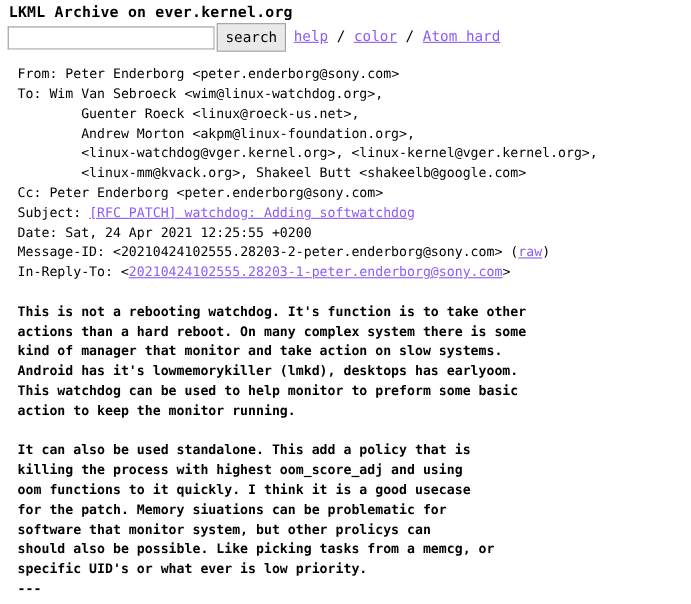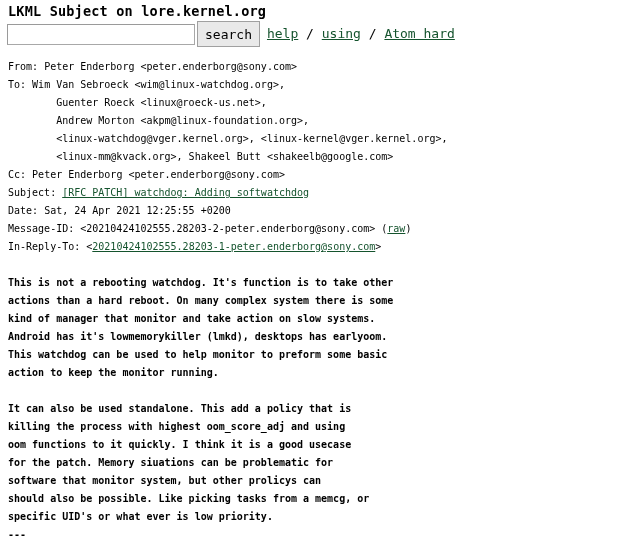--- a/index.html
+++ b/index.html
@@ -60,46 +60,46 @@
     color: #000;
     cursor: pointer;
   }
   .nav-links {
     margin-left: 7px;
     white-space: pre;
     font-size: 13px;
     line-height: 18px;
   }
   a {
-    color: #14532d;
+    color: #8b5cf6;
   }
   .sep { color: #000000; }
   .headers, .body-text {
     white-space: pre-wrap;
     font-family: "DejaVu Sans Mono", "Liberation Mono", monospace;
-    font-size: 10px;
+    font-size: 12px;
     line-height: 18px;
-    margin: 0;
+    margin: 8px;
   }
   .headers { margin-top: 12px; }
   .body-text { margin-top: 18px; font-weight: bold; }
   .hdr-line { white-space: pre; }
   .blank { display: block; height: 18px; }
 </style>
 </head>
 <body>
 
 <div class="page">
 
-  <div class="site-title">LKML Subject on lore.kernel.org</div>
+  <div class="site-title">LKML Archive on ever.kernel.org</div>
 
   <form class="searchbar">
     <input class="search-input" type="text" value="" style="">
     <button class="search-button" type="submit">search</button>
-    <span class="nav-links"><a href="#">help</a><span class="sep"> / </span><a href="#">using</a><span class="sep"> / </span><a href="#">Atom hard</a></span>
+    <span class="nav-links"><a href="#">help</a><span class="sep"> / </span><a href="#">color</a><span class="sep"> / </span><a href="#">Atom hard</a></span>
   </form>
 
   <div class="headers"><div class="hdr-line"><span>From: </span><span>Peter Enderborg &lt;peter.enderborg@sony.com&gt;</span></div><div class="hdr-line"><span>To: </span><span>Wim Van Sebroeck &lt;wim@linux-watchdog.org&gt;,</span></div><div class="hdr-line"><span>        Guenter Roeck &lt;linux@roeck-us.net&gt;,</span></div><div class="hdr-line"><span>        Andrew Morton &lt;akpm@linux-foundation.org&gt;,</span></div><div class="hdr-line"><span>        &lt;linux-watchdog@vger.kernel.org&gt;, &lt;linux-kernel@vger.kernel.org&gt;,</span></div><div class="hdr-line"><span>        &lt;linux-mm@kvack.org&gt;, Shakeel Butt &lt;shakeelb@google.com&gt;</span></div><div class="hdr-line"><span>Cc: </span><span>Peter Enderborg &lt;peter.enderborg@sony.com&gt;</span></div><div class="hdr-line"><span>Subject: </span><a href="#">[RFC PATCH] watchdog: Adding softwatchdog</a></div><div class="hdr-line"><span>Date: </span><span>Sat, 24 Apr 2021 12:25:55 +0200</span></div><div class="hdr-line"><span>Message-ID: </span><span>&lt;20210424102555.28203-2-peter.enderborg@sony.com&gt;</span><span> (</span><a href="#">raw</a><span>)</span></div><div class="hdr-line"><span>In-Reply-To: </span><span>&lt;</span><a href="#">20210424102555.28203-1-peter.enderborg@sony.com</a><span>&gt;</span></div></div>
 
   <div class="body-text"><span>This is not a rebooting watchdog. It's function is to take other
 actions than a hard reboot. On many complex system there is some
 kind of manager that monitor and take action on slow systems.
 Android has it's lowmemorykiller (lmkd), desktops has earlyoom.
 This watchdog can be used to help monitor to preform some basic
 action to keep the monitor running.</span><span class="blank"></span><span>It can also be used standalone. This add a policy that is

